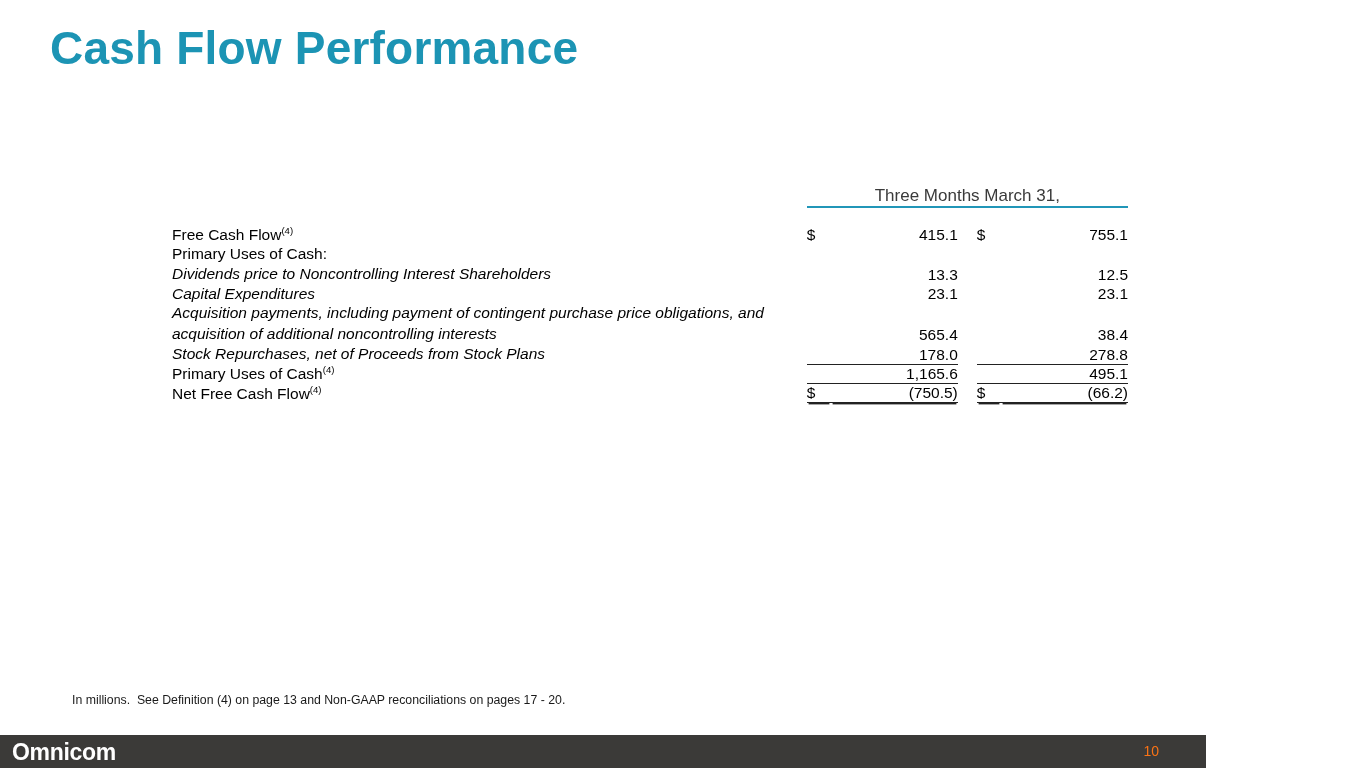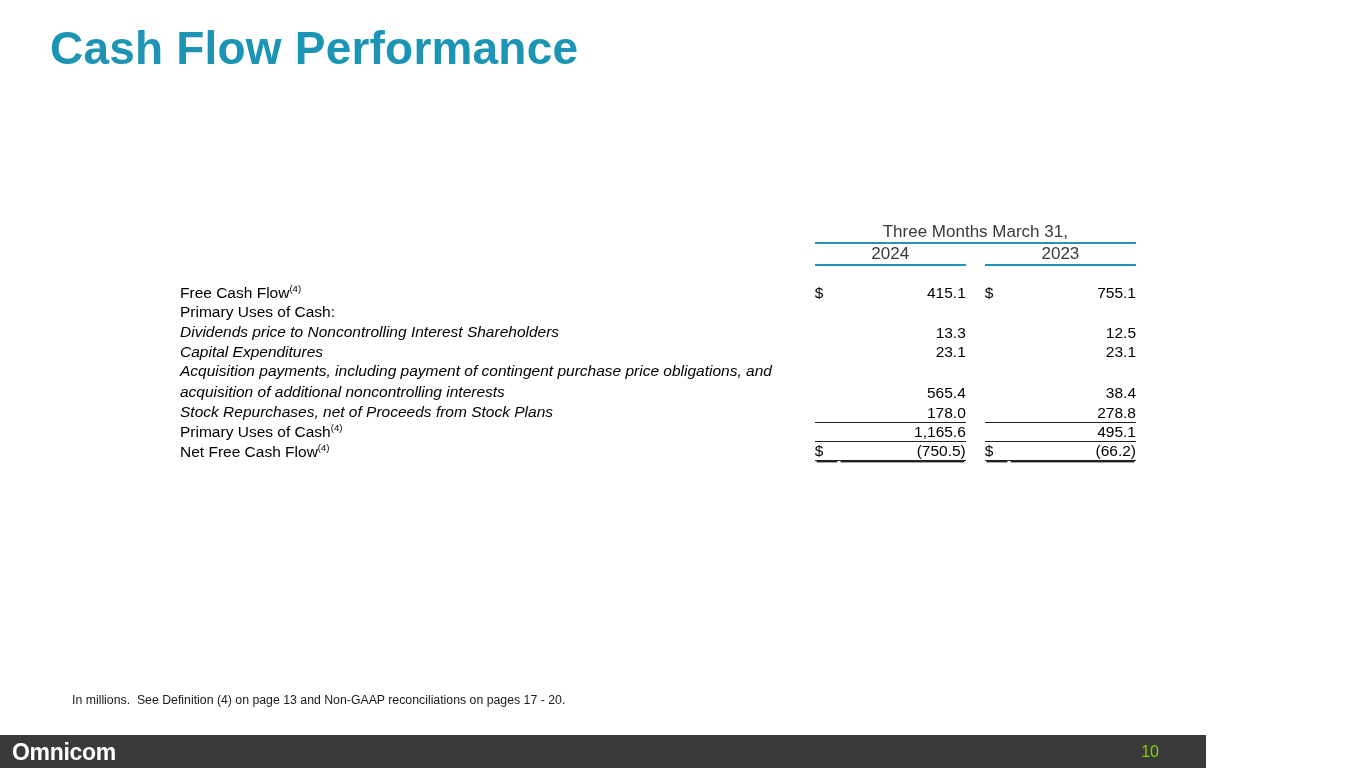--- a/index.html
+++ b/index.html
@@ -20,25 +20,24 @@
     font-weight:700;
     letter-spacing:0.2px;
     color:#1c94b4;
     line-height:1.15;
     white-space:nowrap;
   }
 
   
   .fin-table{
     position:absolute;
-    left:180px; top:186px;
+    left:172px; top:186px;
     width:956px;
     border-collapse:collapse;
     font-size:15.5px;
-    margin-top:36px;
   }
   .fin-table td, .fin-table th{
     padding:0;
     vertical-align:bottom;
     font-weight:400;
   }
 
   col.c-label{ width:634px; }
   col.c-cur-a { width:24px; }
   col.c-val-a { width:127px; }
@@ -130,22 +129,22 @@
     position:absolute;
     left:12px; top:4px;
     color:#ffffff;
     font-size:23px;
     font-weight:bold;
     letter-spacing:-0.3px;
   }
   .page-no{
     position:absolute;
     right:47px; top:8px;
-    color:#84cc16;
-    font-size:16px;
+    color:#f97316;
+    font-size:14px;
   }
 </style>
 </head>
 <body>
 
 <div class="slide-title">Cash Flow Performance</div>
 
 <table class="fin-table">
   <colgroup>
     <col class="c-label">
@@ -153,26 +152,20 @@
       <col class="c-val-a">
     <col class="c-gap">
       <col class="c-cur-b">
       <col class="c-val-b">
   </colgroup>
   <thead>
     <tr>
       <th class="hdr-pad"></th>
       <th class="hdr-span" colspan="5">Three Months March 31,</th>
     </tr>
-    <tr>
-      <th class="hdr-pad"></th>
-      <th class="hdr-year" colspan="2">2024</th>
-      <th class="hdr-pad"></th>
-      <th class="hdr-year" colspan="2">2023</th>
-    </tr>
   </thead>
   <tbody>
 
     <tr class="spacer-row">
       <td colspan="6"></td>
     </tr>
 
     <tr>
       <td class="lbl-bold"><span>Free Cash Flow</span><sup>(4)</sup></td>
       <td class="cur b">$</td>

